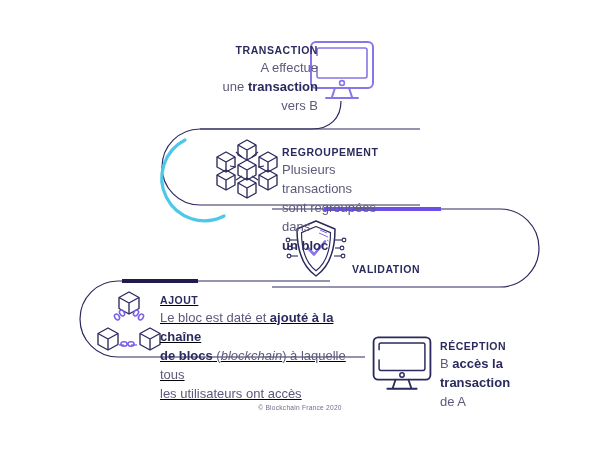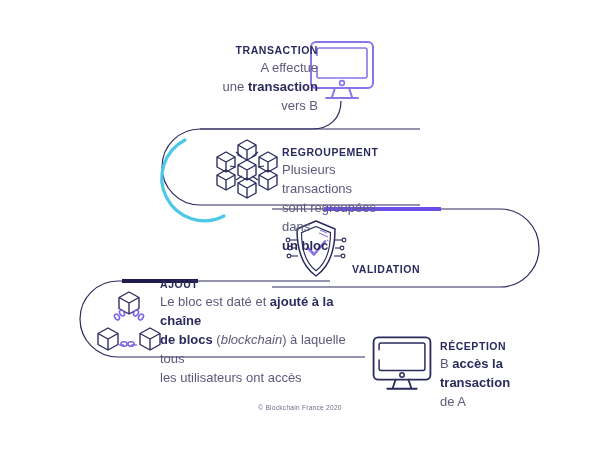--- a/index.html
+++ b/index.html
@@ -29,21 +29,21 @@
     color:#5c5a7a;
     margin:0;
   }
   .txt-body b{color:#2b2a5e;font-weight:bold;}
   .txt-body i{font-style:italic;}
 
   
   #t-transaction{left:222px;top:44px;width:96px;text-align:right;}
   #t-regroupement{left:282px;top:146px;width:120px;}
   #t-validation{left:352px;top:227px;width:186px;margin-top:36px;}
-  #t-ajout{left:160px;top:278px;width:190px;}
+  #t-ajout{left:160px;top:294px;width:190px;text-decoration:underline;}
   #t-reception{left:440px;top:340px;width:120px;}
 
   #credit{
     position:absolute;left:0;top:404px;width:600px;
     text-align:center;
     font-size:6.6px;
     color:#6f6d8c;
     letter-spacing:0.25px;
   }
 

